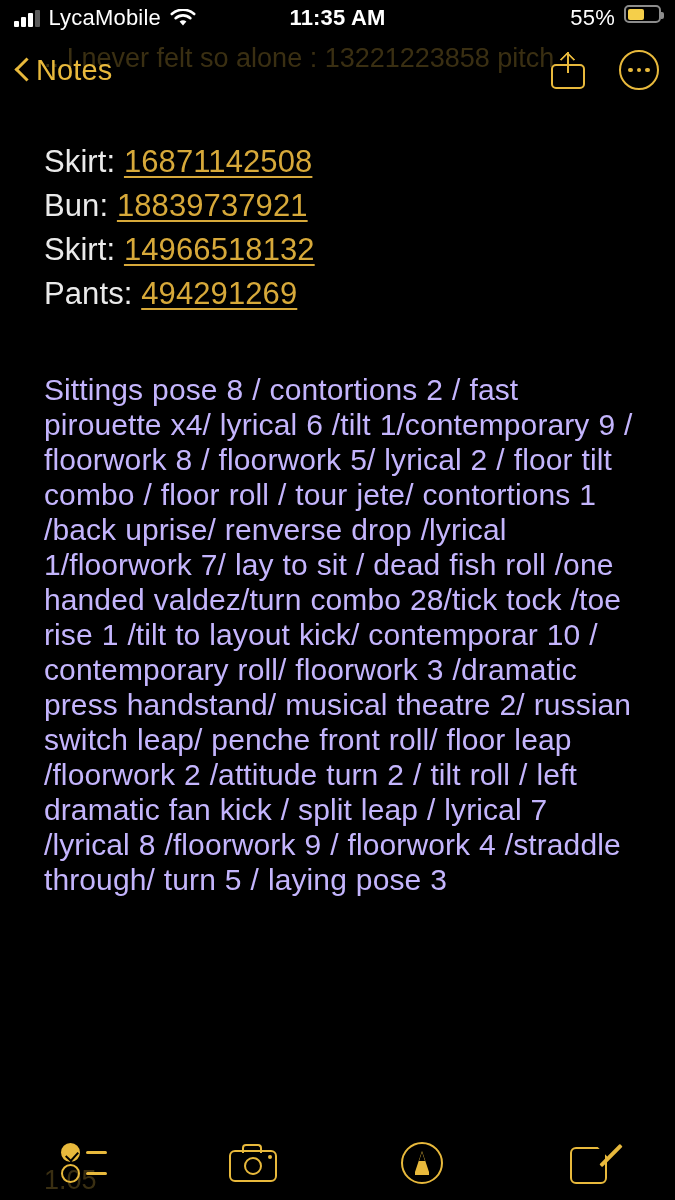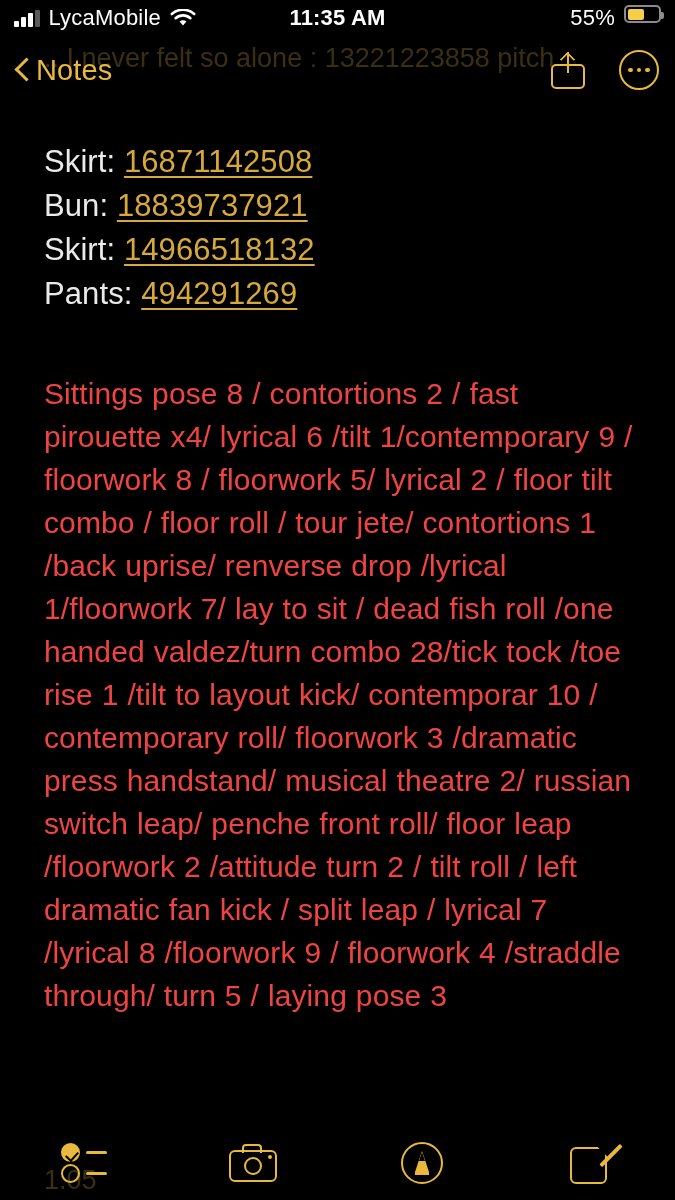--- a/index.html
+++ b/index.html
@@ -100,21 +100,21 @@
     font-size:31px; line-height:44px; color:#eaeaea;
     letter-spacing:.1px; white-space:nowrap;
   }
   .kv .lbl { color:#eaeaea; }
   .kv .val {
     color:#d7a93a; text-decoration:underline; text-decoration-thickness:2px;
     text-underline-offset:4px;
   }
   .spacer { height:42px; }
   .para {
-    font-size:30px; line-height:43px; color:#ef4444; letter-spacing:.1px;
+    font-size:30px; line-height:35px; color:#c4b5fd; letter-spacing:.1px;
     word-spacing:.5px;
   }
 
   
   .toolbar {
     position:absolute; bottom:0; left:0; width:675px; height:74px;
     display:flex; align-items:center;
   }
   .tb-item { flex:1; display:flex; align-items:center; justify-content:center; height:74px; }
 

